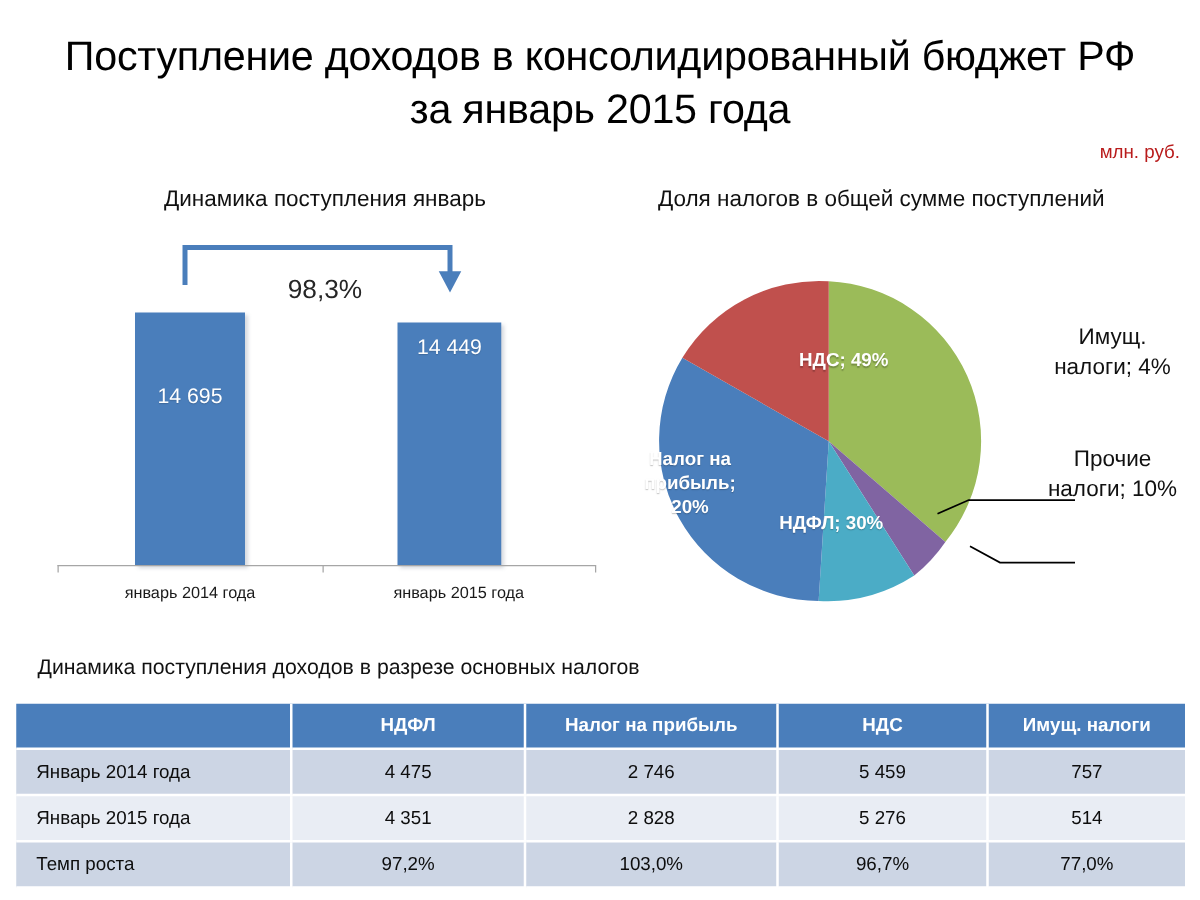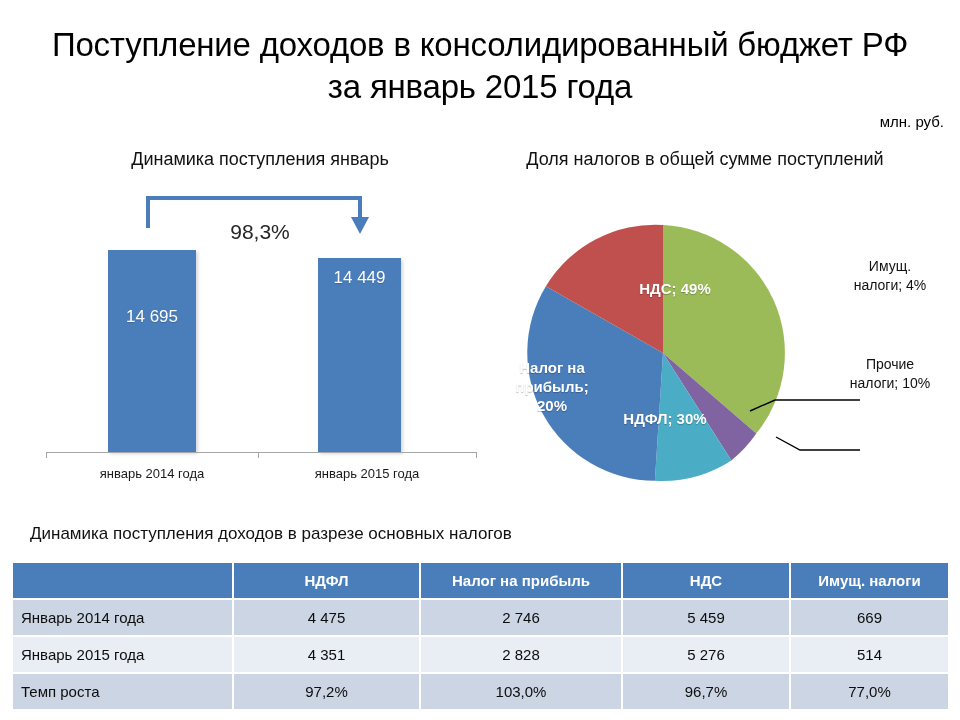--- a/index.html
+++ b/index.html
@@ -27,21 +27,21 @@
     line-height: 1.28;
     font-weight: 400;
     color: #000000;
     letter-spacing: -0.2px;
   }
   #units-label {
     position: absolute;
     right: 16px;
     top: 113px;
     font-size: 15px;
-    color: #000000;
+    color: #b91c1c;
   }
 
   
   .panel-title {
     position: absolute;
     text-align: center;
     font-size: 18px;
     line-height: 1.3;
     color: #111111;
   }
@@ -137,21 +137,21 @@
     text-align: center;
     text-shadow: 0 1px 1px rgba(0,0,0,0.25);
     line-height: 1.25;
   }
   #pie-label-nds     { left: 110px; top: 65px;  width: 130px; }
   #pie-label-profit  { left: 4px;  top: 118px; width: 96px; margin-top: 26px; }
   #pie-label-ndfl    { left: 95px;  top: 195px; width: 140px; }
 
   .pie-callout {
     position: absolute;
-    font-size: 14px;
+    font-size: 18px;
     color: #111111;
     text-align: center;
     line-height: 1.35;
   }
   #callout-property { left: 330px; top: 42px;  width: 120px; }
   #callout-other    { left: 330px; top: 140px; width: 120px; }
 
   
   #table-title {
     position: absolute;
@@ -166,21 +166,21 @@
     position: absolute;
     left: 13px;
     top: 563px;
     width: 935px;
     border-collapse: collapse;
     table-layout: fixed;
     font-size: 15px;
   }
   #data-table th, #data-table td {
     height: 35px;
-    padding: 0 8px;
+    padding: 0 16px;
     border-right: 2px solid #ffffff;
     border-bottom: 2px solid #ffffff;
   }
   #data-table th:last-child, #data-table td:last-child { border-right: none; }
   #data-table thead th {
     background: #4a7ebb;
     color: #ffffff;
     font-weight: bold;
     text-align: center;
   }
@@ -276,21 +276,21 @@
       <th>НДС</th>
       <th>Имущ. налоги</th>
     </tr>
   </thead>
   <tbody>
     <tr class="band-a">
       <td class="row-head">Январь 2014 года</td>
       <td>4 475</td>
       <td>2 746</td>
       <td>5 459</td>
-      <td>669</td>
+      <td>757</td>
     </tr>
     <tr class="band-b">
       <td class="row-head">Январь 2015 года</td>
       <td>4 351</td>
       <td>2 828</td>
       <td>5 276</td>
       <td>514</td>
     </tr>
     <tr class="band-a">
       <td class="row-head">Темп роста</td>

